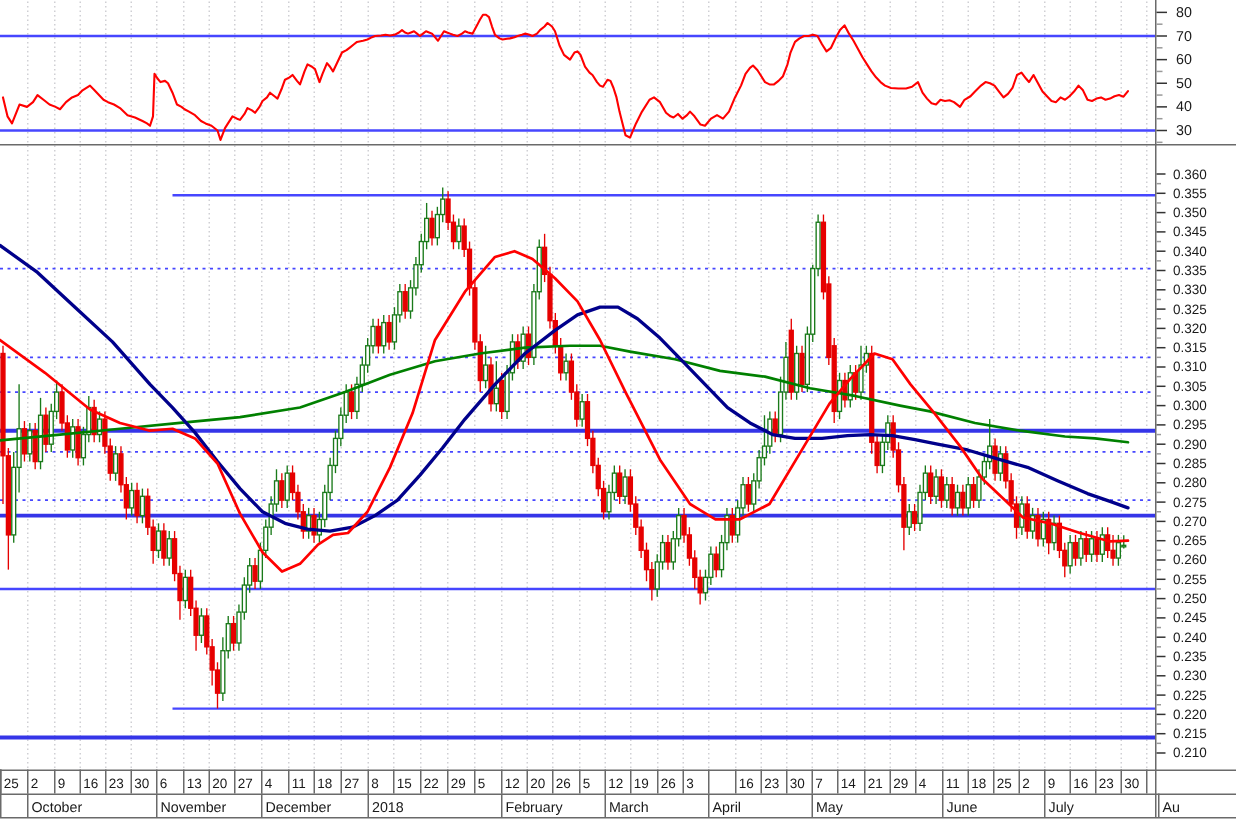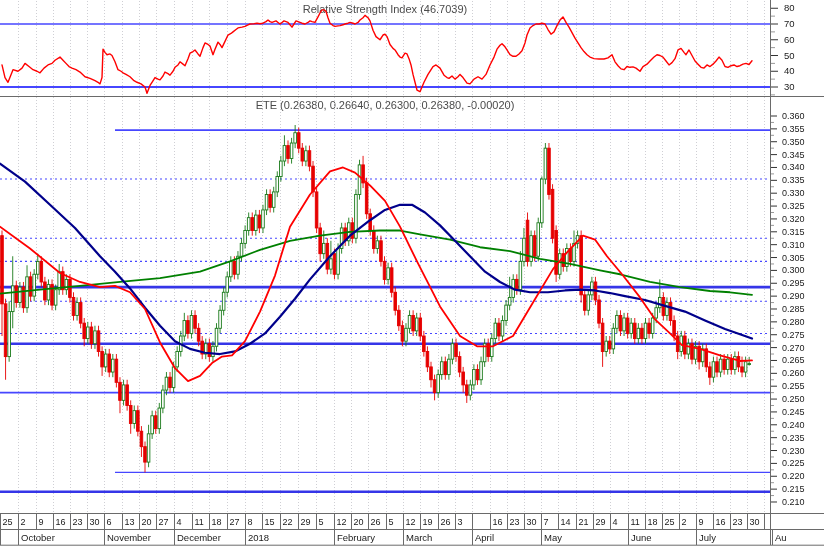--- a/index.html
+++ b/index.html
@@ -8,22 +8,20 @@
   .panel-title{position:absolute;left:0;width:770px;text-align:center;font-size:11px;
        color:#4a4a4a;letter-spacing:0;white-space:nowrap;pointer-events:none;}
   #rsi-title{top:3px;}
   #main-title{top:99px;}
   svg{position:absolute;top:0;left:0;}
 </style>
 </head>
 <body>
 
 <div id="app">
-  <div id="rsi-title" class="panel-title">Relative Strength Index (46.7039)</div>
-  <div id="main-title" class="panel-title">ETE (0.26380, 0.26640, 0.26300, 0.26380, -0.00020)</div>
 <svg width="824" height="546">
       <g>
         <line x1="18.5" y1="1" x2="18.5" y2="513" stroke="#cfcfd4" stroke-width="1" stroke-dasharray="1 2"></line>
         <line x1="36.5" y1="1" x2="36.5" y2="513" stroke="#cfcfd4" stroke-width="1" stroke-dasharray="1 2"></line>
         <line x1="53.5" y1="1" x2="53.5" y2="513" stroke="#cfcfd4" stroke-width="1" stroke-dasharray="1 2"></line>
         <line x1="70.5" y1="1" x2="70.5" y2="513" stroke="#cfcfd4" stroke-width="1" stroke-dasharray="1 2"></line>
         <line x1="87.5" y1="1" x2="87.5" y2="513" stroke="#cfcfd4" stroke-width="1" stroke-dasharray="1 2"></line>
         <line x1="104.5" y1="1" x2="104.5" y2="513" stroke="#cfcfd4" stroke-width="1" stroke-dasharray="1 2"></line>
         <line x1="122.5" y1="1" x2="122.5" y2="513" stroke="#cfcfd4" stroke-width="1" stroke-dasharray="1 2"></line>
         <line x1="139.5" y1="1" x2="139.5" y2="513" stroke="#cfcfd4" stroke-width="1" stroke-dasharray="1 2"></line>

